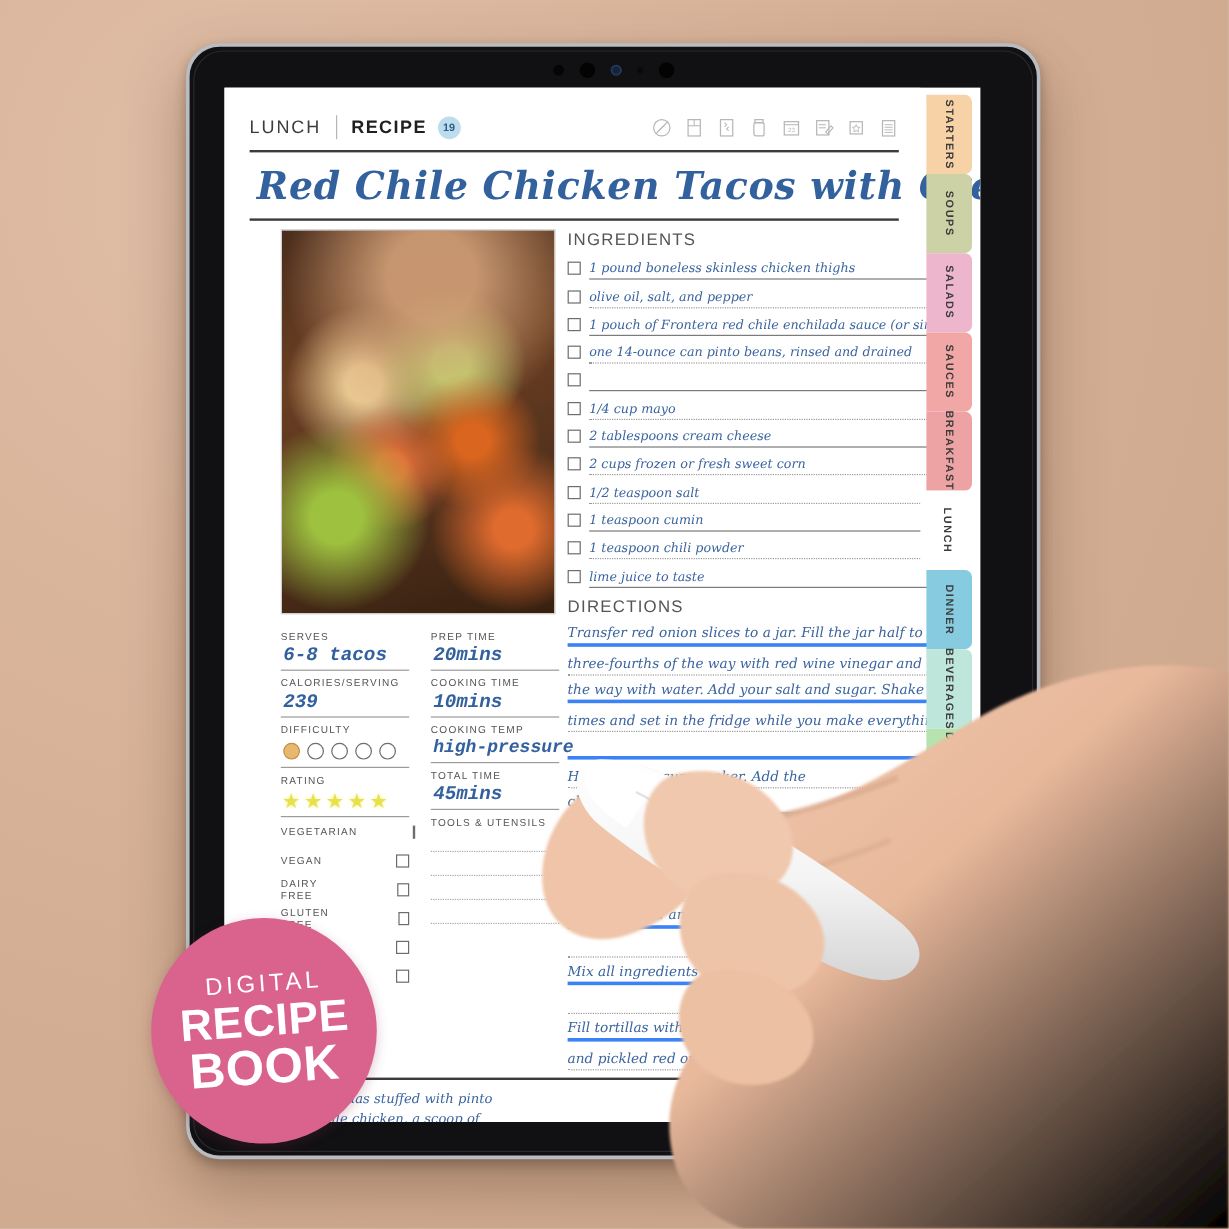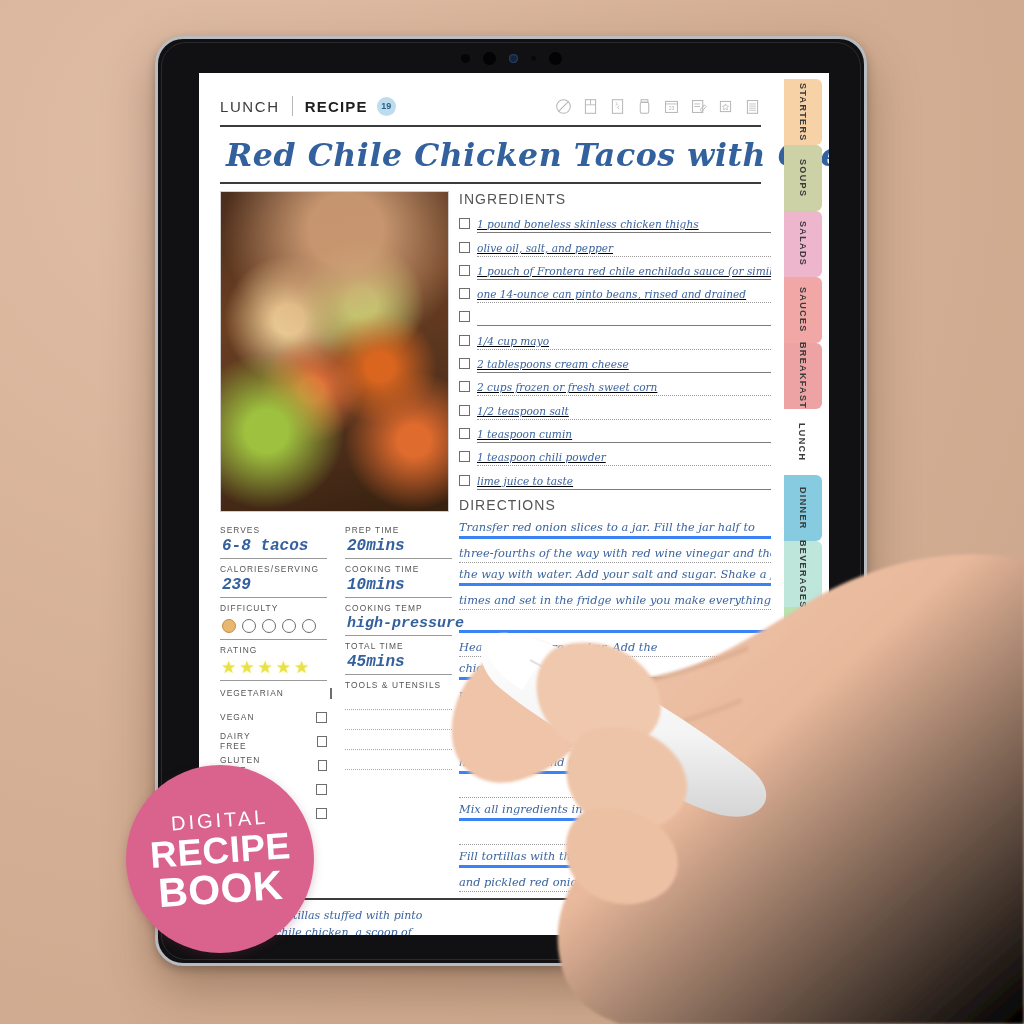--- a/index.html
+++ b/index.html
@@ -43,21 +43,21 @@
   .cam-a { width: 9px; height: 9px; background:#050505; }
   .cam-b { width: 13px; height: 13px; background:#030303; }
   .cam-c { width: 9px; height: 9px; background:#13233c;
            box-shadow: inset 0 0 2px #4a6ea8; }
   .cam-d { width: 5px; height: 5px; background:#090909; }
   .cam-e { width: 13px; height: 13px; background:#030303; }
 
   
   #screen {
     position: absolute;
-    left: 41px; top: 34px;
+    left: 29px; top: 34px;
     width: 630px; height: 862px;
     background: #ffffff;
     overflow: hidden;
   }
 
   
   #page {
     position: absolute; left: 0; top: 0;
     width: 580px; height: 862px;
     background: #fff;
@@ -122,21 +122,21 @@
     letter-spacing: .6px;
     margin: 9px 0 8px 6px;
     white-space: nowrap;
     transform: scaleX(.985);
     transform-origin: left center;
   }
   #title-rule { height: 2px; background: #3b3b3b; }
 
   
   #body-cols { display: flex; margin-top: 7px; }
-  #col-left  { width: 229px; }
+  #col-left  { width: 229px; margin-left: 26px; }
   #col-right { width: 312px; margin-left: 10px; }
 
   #hero-photo {
     width: 229px; height: 321px;
     border: 1px solid #cfcfcf;
     background:
       radial-gradient(circle at 55% 12%, rgba(210,160,120,.9) 0 12%, transparent 40%),
       radial-gradient(circle at 20% 75%, #9ec23f 0 7%, transparent 26%),
       radial-gradient(circle at 40% 62%, #e4713a 0 5%, transparent 22%),
       radial-gradient(circle at 70% 55%, #d9651f 0 6%, transparent 24%),
@@ -185,21 +185,21 @@
     border: 1.2px solid #6d6d6d; background: #fff;
   }
 
   .util-line { height: 20px; border-bottom: 1px dotted #a9a9a9; }
 
   
   .sec-label {
     font-size: 14px; letter-spacing: 1.05px; color: #555;
     padding-bottom: 3px;
   }
-  .ing-row { display: flex; align-items: flex-end; height: 23.3px; text-decoration: underline; }
+  .ing-row { display: flex; align-items: flex-end; height: 23.3px; }
   .ing-cb {
     width: 11px; height: 11px; border: 1.2px solid #6d6d6d;
     background: #fff; margin-bottom: 4px; flex: 0 0 auto;
   }
   .ing-txt {
     flex: 1; margin-left: 7px;
     font-family: "DejaVu Serif", serif; font-style: italic;
     font-size: 10.6px; color: #3b649f;
     white-space: nowrap; overflow: hidden;
     padding-bottom: 2px;

